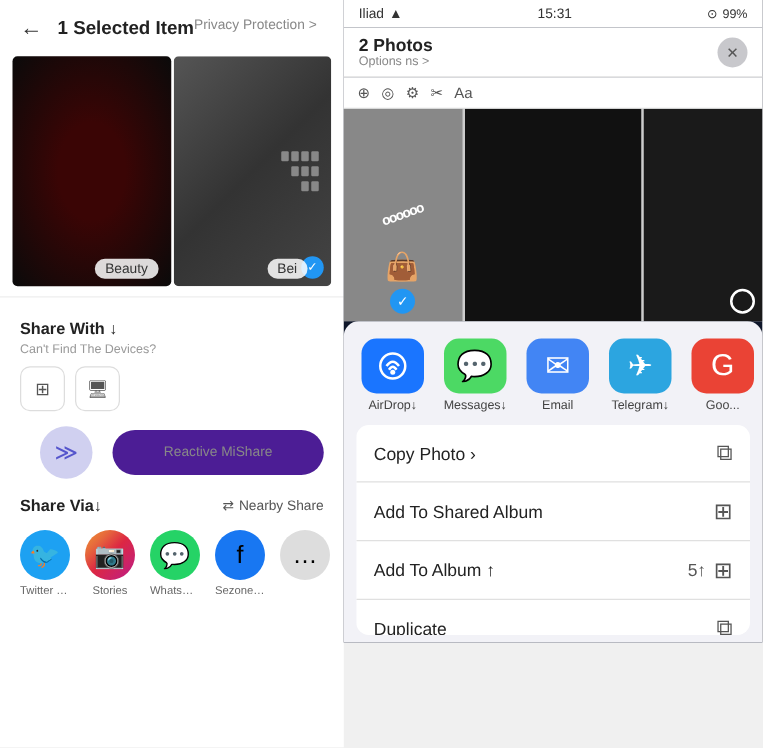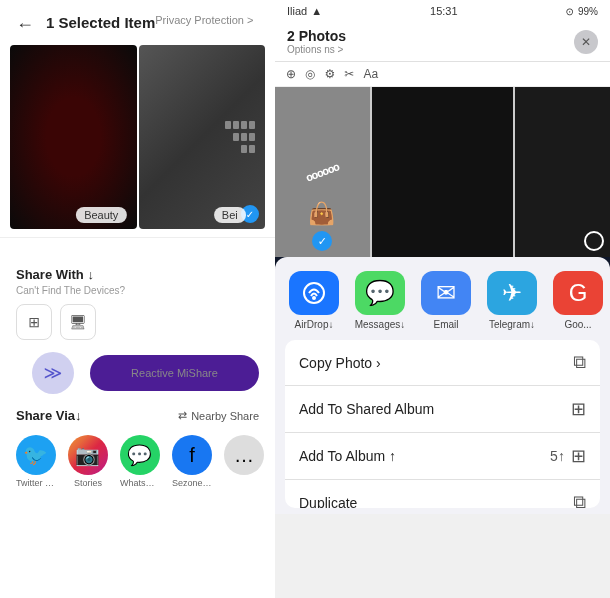--- a/index.html
+++ b/index.html
@@ -96,21 +96,21 @@
       background: #2196f3;
       border-radius: 50%;
       display: flex;
       align-items: center;
       justify-content: center;
       color: white;
       font-size: 10px;
     }
 
     .share-with-section {
-      padding: 27px 16px 8px;
+      padding: 16px 16px 8px;
       border-top: 1px solid #eee;
     }
 
     .section-title {
       font-size: 13px;
       font-weight: 600;
       color: #222;
     }
 
     .section-sub {

